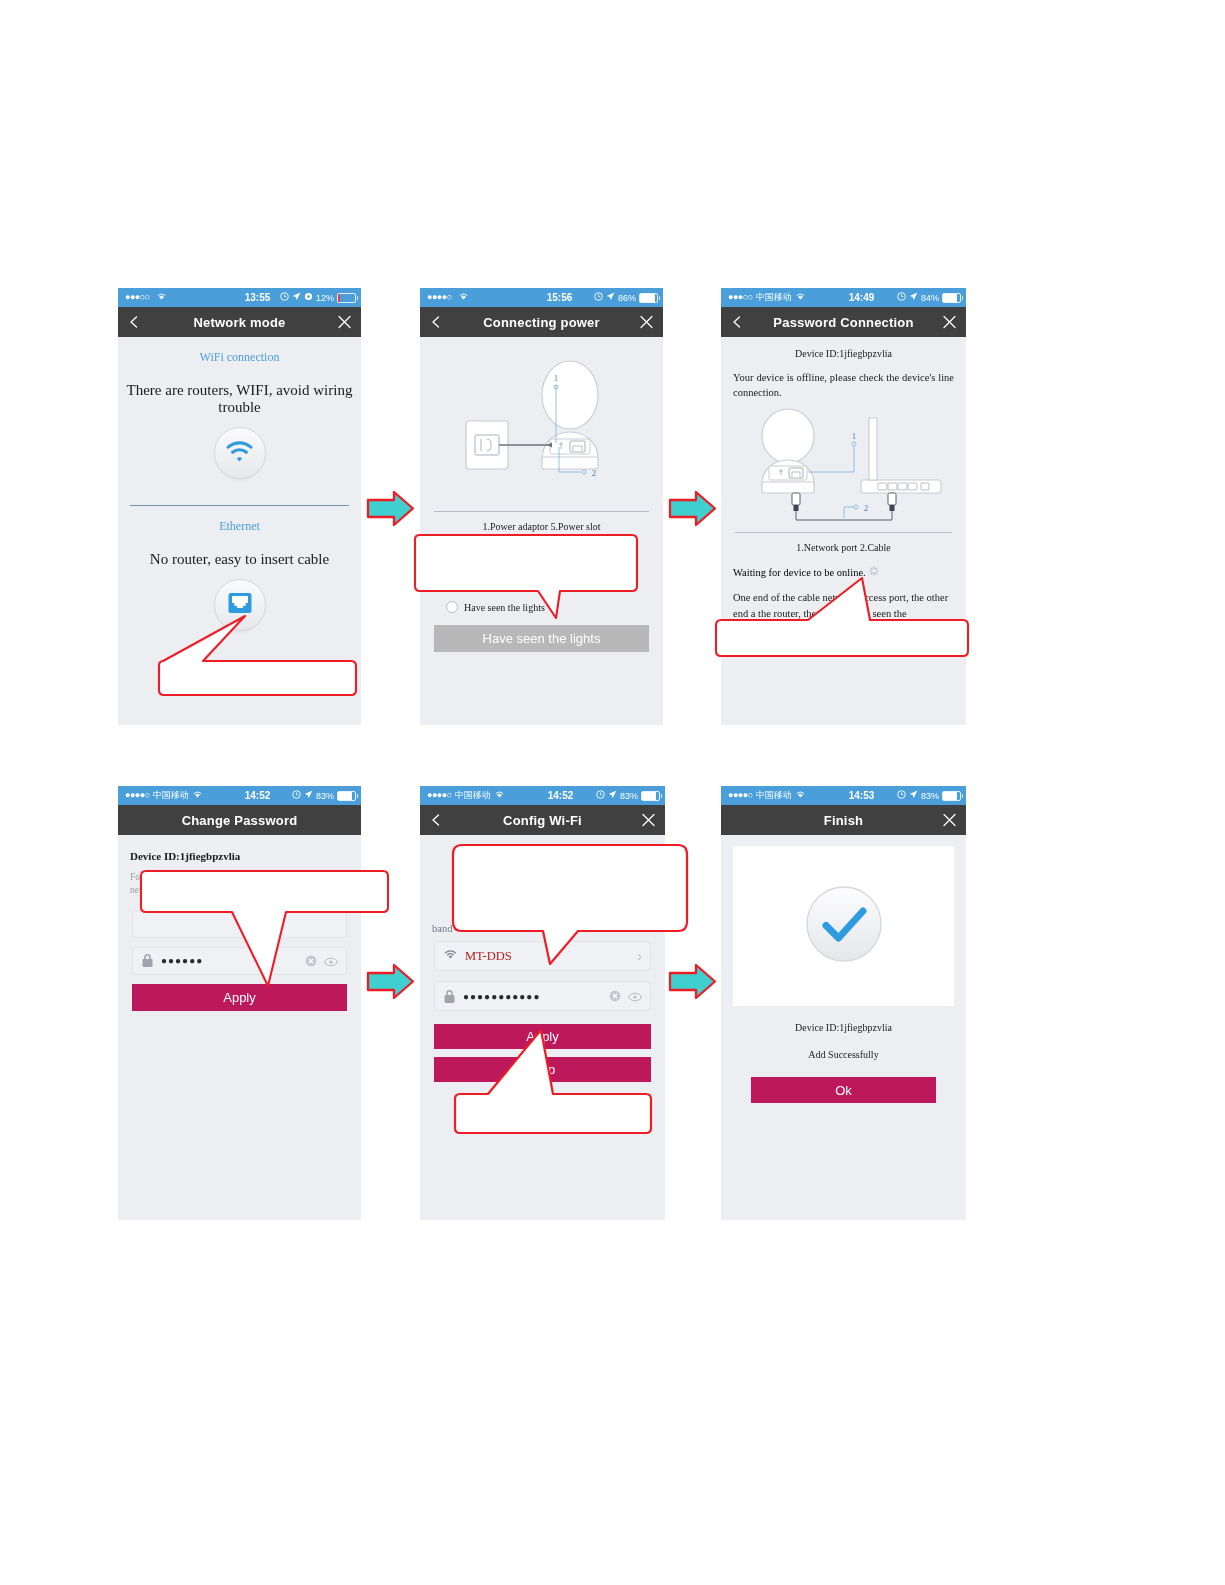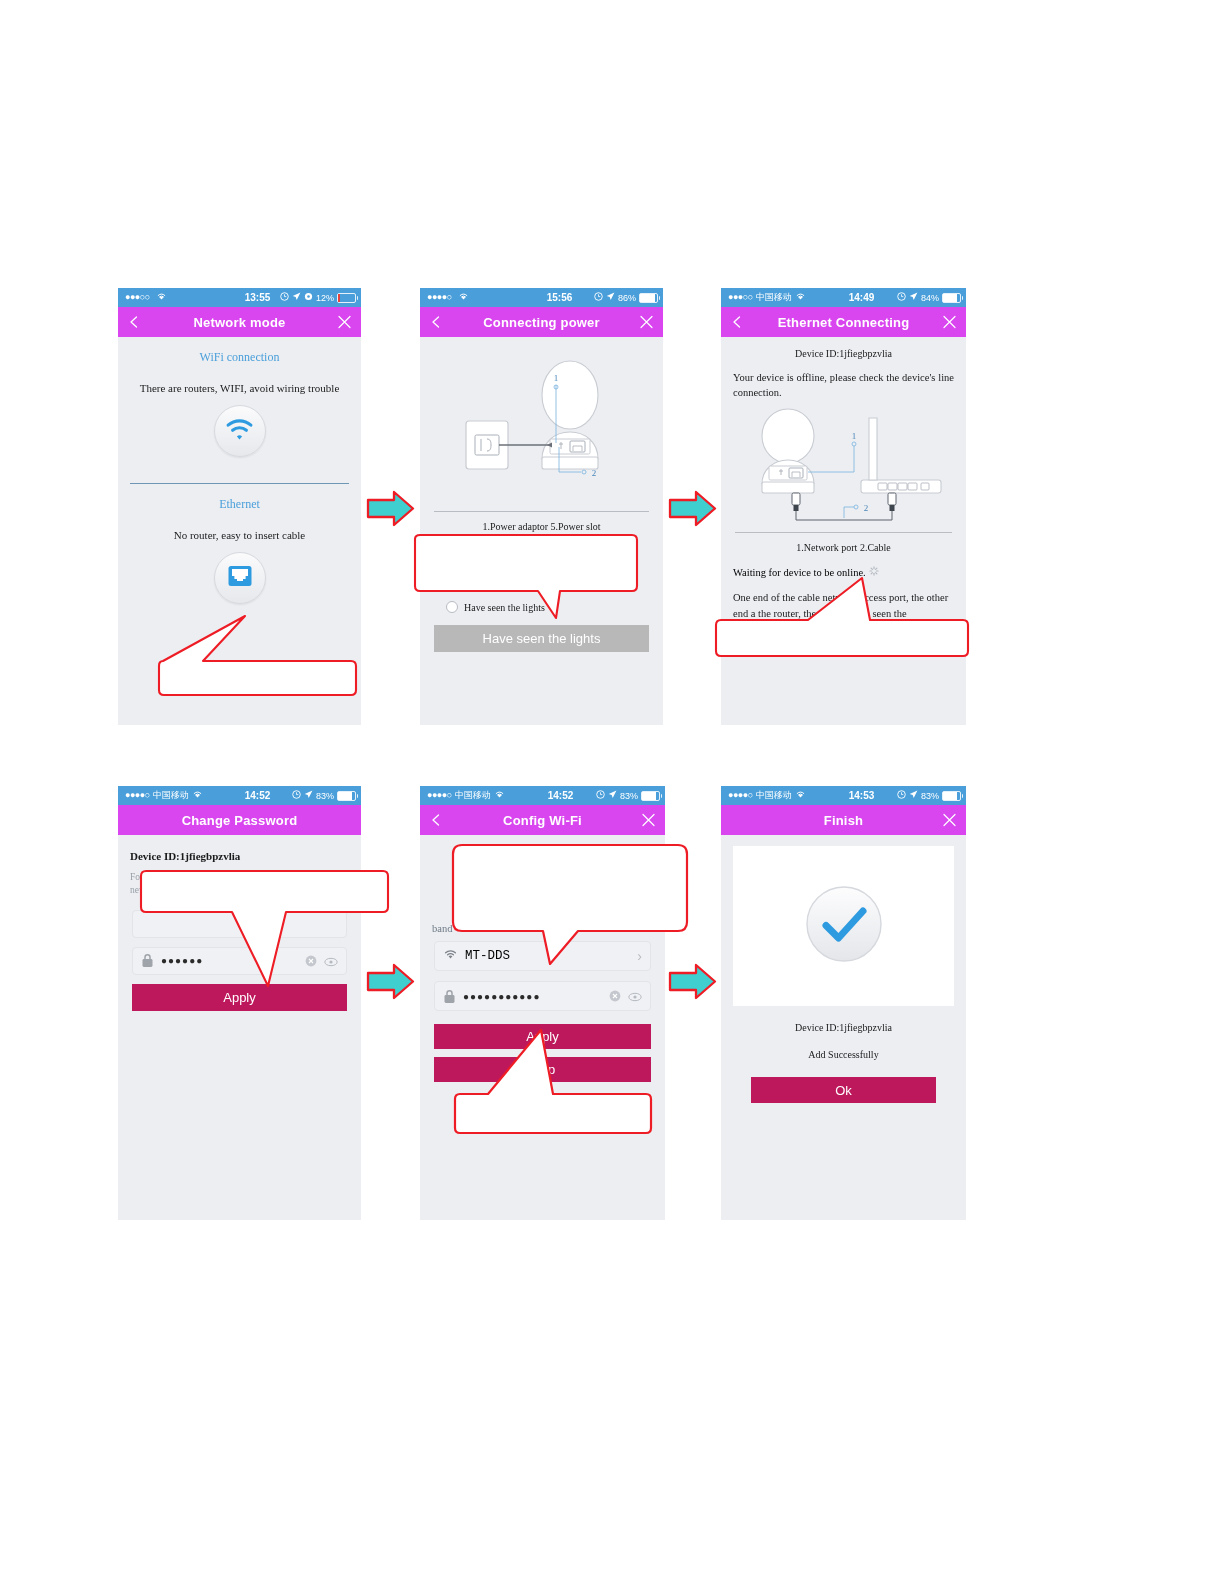--- a/index.html
+++ b/index.html
@@ -25,36 +25,36 @@
   .sb-right{position:absolute;right:5px;display:flex;align-items:center;gap:3px;font-size:9px;}
   .batt{
     display:inline-block;width:17px;height:8px;border:1px solid rgba(255,255,255,.85);
     border-radius:2px;position:relative;
   }
   .batt::after{content:"";position:absolute;right:-3px;top:2px;width:1.5px;height:4px;background:rgba(255,255,255,.85);border-radius:0 1px 1px 0;}
   .batt > i{display:block;height:100%;background:#ffffff;}
   .batt.low > i{background:#e8403a;}
 
   .navbar{
-    height:30px;background:#d946ef;color:#fff;position:relative;
+    height:30px;background:#404040;color:#fff;position:relative;
     font-family:"Liberation Sans",sans-serif;
   }
   .navtitle{
     position:absolute;left:0;right:0;top:0;bottom:0;
     display:flex;align-items:center;justify-content:center;
     font-size:13px;font-weight:bold;letter-spacing:.2px;
   }
   .nav-back{position:absolute;left:9px;top:50%;transform:translateY(-50%);width:14px;height:14px;}
   .nav-close{position:absolute;right:9px;top:50%;transform:translateY(-50%);width:15px;height:15px;}
   .body{position:relative;height:calc(100% - 49px);}
 
   
   .s-center{text-align:center;}
   .blue-head{color:#4a9fda;font-size:12px;margin-top:13px;}
-  .desc{color:#1a1a1a;font-size:11px;margin-top:17px;}
+  .desc{color:#1a1a1a;font-size:15px;margin-top:17px;}
   .circle-btn{
     width:50px;height:50px;border-radius:50%;margin:11px auto 0;
     background:linear-gradient(#fbfbfc,#e6e8ec);
     border:1px solid #d6d9de;
     display:flex;align-items:center;justify-content:center;
     box-shadow:0 1px 2px rgba(0,0,0,.07);
   }
   .divider{height:1px;background:#6f96b5;margin:26px 12px 0;}
 
   
@@ -294,21 +294,21 @@
             <i style="width:84%"></i>
           </span>
       </div>
     </div>
     <div class="navbar">
       <span class="nav-back">
         <svg width="14" height="14" viewBox="0 0 14 14">
             <path d="M9.5 2 4 7l5.5 5" stroke="#fff" stroke-width="1.3" fill="none" stroke-linecap="round" stroke-linejoin="round"></path>
           </svg>
       </span>
-      <div class="navtitle">Ethernet Connecting</div>
+      <div class="navtitle">Password Connection</div>
       <span class="nav-close">
         <svg width="15" height="15" viewBox="0 0 15 15">
             <path d="M2 2l11 11M13 2L2 13" stroke="#fff" stroke-width="1.2" stroke-linecap="round"></path>
           </svg>
       </span>
     </div>
     <div class="body">
       <div class="caption" style="margin-top:11px">Device ID:1jfiegbpzvlia</div>
       <div class="para" style="margin-top:11px">Your device is offline, please check the device's line connection.</div>
       <svg class="illus" width="215" height="120" viewBox="0 0 215 120" style="margin-top:6px">
@@ -484,21 +484,21 @@
       <div style="height:88px"></div>
       <div style="margin:0 12px;font-size:10.5px;color:#6f7a86;">band</div>
       <div class="field" style="margin:7px 14px 0;height:28px;">
         <span>
           <svg width="15" height="11" viewBox="0 0 15 11">
               <path d="M7.5 9.4 5.6 7.2a2.9 2.9 0 0 1 3.8 0z" fill="#7d838b"></path>
               <path d="M2.6 3.7a7.3 7.3 0 0 1 9.8 0" stroke="#7d838b" stroke-width="1.3" fill="none" stroke-linecap="round"></path>
               <path d="M4.6 5.8a4.6 4.6 0 0 1 5.8 0" stroke="#7d838b" stroke-width="1.3" fill="none" stroke-linecap="round"></path>
             </svg>
         </span>
-        <span style="font-family:Liberation Mono, monospace;font-size:12.5px;color:#000000;">MT-DDS</span>
+        <span style="font-family:Liberation Serif, serif;font-size:12.5px;color:#b91c1c;">MT-DDS</span>
         <span class="chev">›</span>
       </div>
       <div class="field" style="margin:10px 14px 0;height:28px;">
         <span class="lockico">
           <svg width="13" height="15" viewBox="0 0 13 15">
               <rect x="1.5" y="6" width="10" height="8" rx="1.4" fill="#9fa4ab"></rect>
               <path d="M4 6V4.2a2.5 2.5 0 0 1 5 0V6" stroke="#9fa4ab" stroke-width="1.5" fill="none"></path>
             </svg>
         </span>
         <span class="grow dotpw">●●●●●●●●●●●</span>

